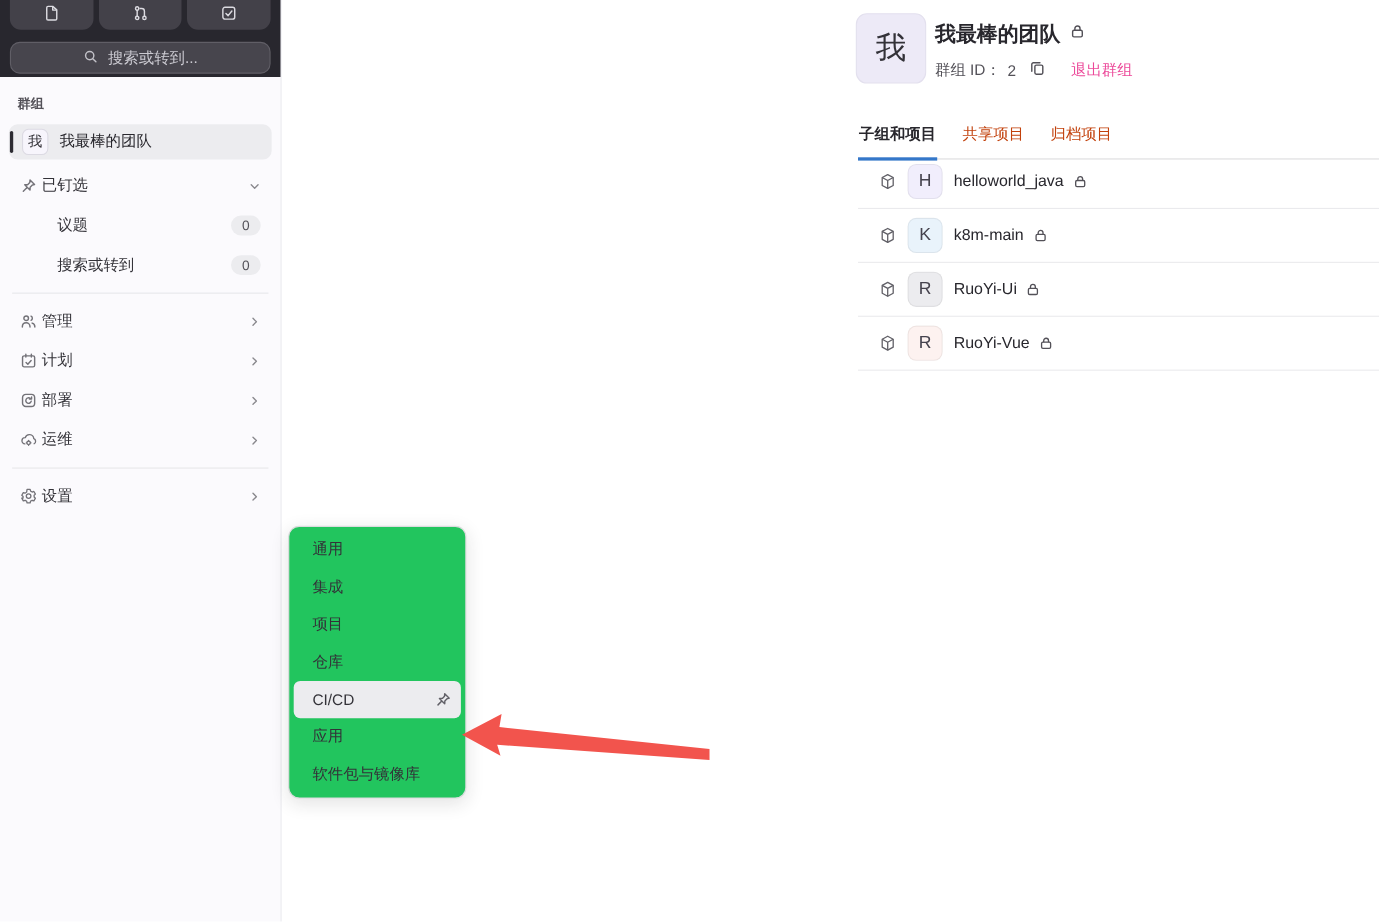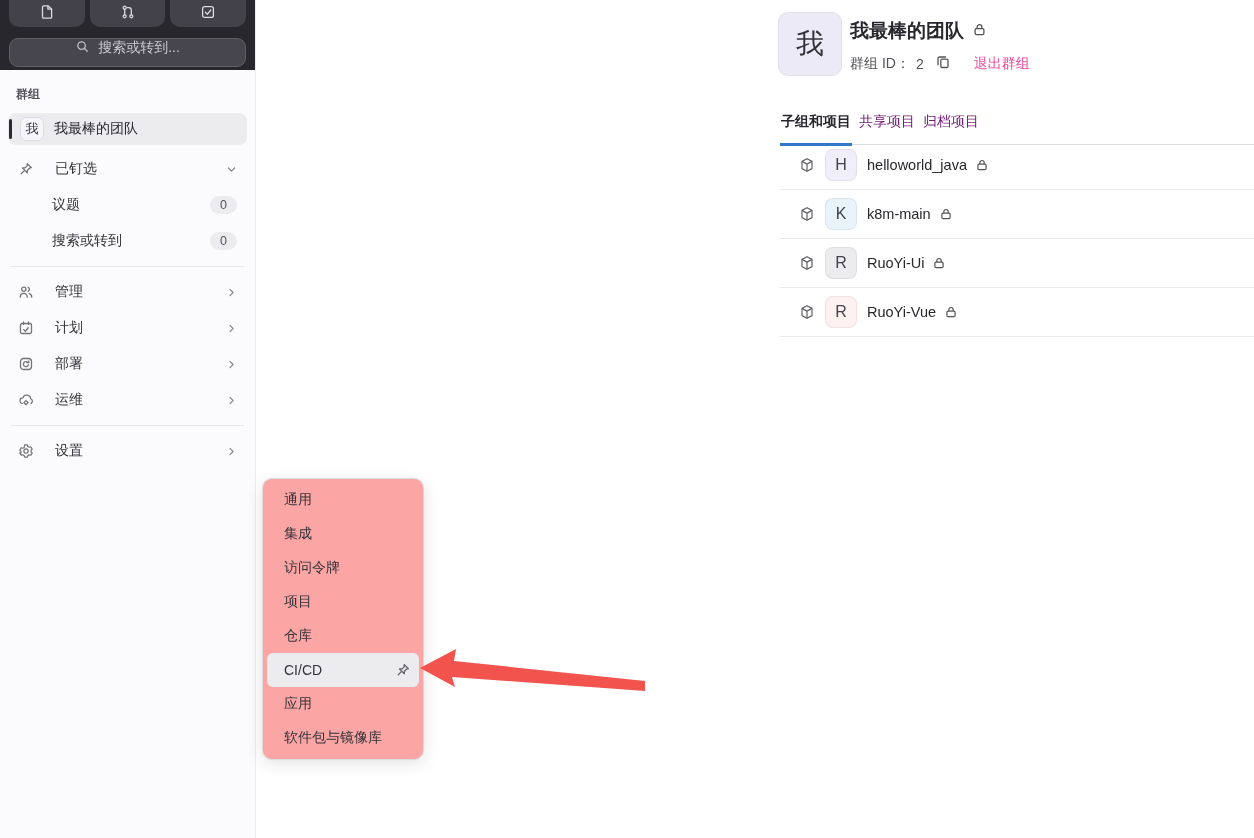--- a/index.html
+++ b/index.html
@@ -9,63 +9,63 @@
     font-family:"Liberation Sans", sans-serif; background:#fff; color:#333238;
   }
   
   .sidebar { position:absolute; left:0; top:0; width:256px; height:838px;
     background:#fbfafd; border-right:1px solid #ececef; }
   .topbar { height:70px; background:#28272e; overflow:hidden; padding-top:0; }
   .tb-buttons { display:flex; gap:5px; padding:0 9px; }
   .tb-btn { flex:1; height:27px; background:#434149; border:none;
     border-radius:0 0 10px 10px; display:flex; align-items:center; justify-content:center; cursor:pointer; }
   .search-pill { margin:11px 9px 0; height:29px; background:#47454d; border:1px solid #605e66;
-    border-radius:9px; display:flex; align-items:flex-start; justify-content:center; gap:8px;
+    border-radius:9px; display:flex; align-items:center; justify-content:center; gap:8px;
     color:#cbcad1; font-size:14px; cursor:pointer; }
   .scope { margin:16px 16px 10px; font-size:12px; font-weight:700; color:#535158; }
   .ctx-item { position:relative; margin:0 8px; height:32px; background:#ececef; border-radius:8px;
     display:flex; align-items:center; gap:10px; padding:0 8px 0 12px; cursor:pointer; }
   .ctx-indicator { position:absolute; left:1px; top:6px; width:3px; height:20px; background:#2b2a31; border-radius:3px; }
   .ctx-avatar { width:24px; height:24px; border-radius:6px; background:#f7f5fc; border:1px solid #dcdae3;
     display:flex; align-items:center; justify-content:center; font-size:13px; color:#333238; flex:none; }
   .ctx-title { font-size:14px; color:#28272d; font-weight:500; }
   .nav { margin-top:8px; }
   .nav-item { height:32px; margin:4px 8px; padding:0 10px; border-radius:8px; display:flex;
-    align-items:center; gap:21px; font-size:14px; color:#333238; cursor:pointer; }
+    align-items:center; gap:4px; font-size:14px; color:#333238; cursor:pointer; }
   .nav-icon { width:16px; height:16px; flex:none; display:flex; }
   .nav-sub { padding-left:44px; }
   .spacer-right { margin-left:auto; display:flex; align-items:center; }
   .badge { margin-left:auto; background:#ececef; color:#535158; font-size:12.5px;
     border-radius:10px; padding:2px 10px; }
   .sb-divider { border-top:1px solid #e7e7ea; margin:9px 11px; }
   
   .grp-avatar { position:absolute; left:778px; top:12px; width:64px; height:64px; border-radius:10px;
     background:#edeaf7; border:1px solid #e3e0ee; display:flex; align-items:center; justify-content:center;
     font-size:28px; color:#333238; }
   .grp-head { position:absolute; left:850px; top:18px; }
   .grp-title-row { display:flex; align-items:center; gap:8px; }
   .grp-title { font-size:19px; font-weight:700; color:#28272d; }
   .grp-meta { margin-top:9px; display:flex; align-items:center; gap:6px; font-size:14px; color:#535158; }
   .copy-btn { background:none; border:none; cursor:pointer; display:flex; padding:1px; margin-left:4px; }
   .leave-link { color:#ec4899; text-decoration:none; font-size:14px; margin-left:16px; cursor:pointer; }
-  .tabs { position:absolute; left:780px; top:103px; width:474px; display:flex; gap:6px;
+  .tabs { position:absolute; left:780px; top:103px; width:474px; display:flex; gap:22px;
     border-bottom:1px solid #dcdcde; }
-  .tab { padding:10px 1px 12px; font-size:14px; color:#701a75; border-bottom:3px solid transparent;
+  .tab { padding:10px 1px 12px; font-size:14px; color:#c2410c; border-bottom:3px solid transparent;
     margin-bottom:-2px; cursor:pointer; white-space:nowrap; }
   .tab.active { font-weight:700; color:#28272d; border-bottom-color:#3477c9; }
   .plist { position:absolute; left:780px; top:141px; width:474px; }
   .prow { height:49px; border-bottom:1px solid #eaeaed; display:flex; align-items:center; cursor:pointer; }
   .prow .cube { margin-left:19px; display:flex; }
   .p-avatar { width:32px; height:32px; border-radius:8px; border:1px solid rgba(0,0,0,.06);
     display:flex; align-items:center; justify-content:center; font-size:16px; color:#45424d;
     margin-left:10px; flex:none; }
   .p-name { margin-left:10px; font-size:14.5px; font-weight:400; color:#28272d; }
   .p-lock { margin-left:8px; display:flex; }
   
-  .flyout { position:absolute; left:262px; top:478px; width:162px; background:#fca5a5;
+  .flyout { position:absolute; left:262px; top:478px; width:162px; background:#22c55e;
     border:1px solid #dcdcde; border-radius:10px; box-shadow:0 4px 16px rgba(31,30,36,.12);
     padding:4px; z-index:5; }
   .fly-item { height:34px; border-radius:6px; display:flex; align-items:center;
     padding:0 8px 0 17px; font-size:14px; color:#333238; cursor:pointer; }
   .fly-item.hl { background:#ececef; }
   .fly-pin { margin-left:auto; display:flex; }
   
   .arrow-svg { position:absolute; left:0; top:0; width:1254px; height:838px;
     pointer-events:none; z-index:9; }
 </style>
@@ -326,21 +326,20 @@
             <rect x="2.9" y="6.1" width="8.2" height="5.6" rx="1.2"></rect>
             <path d="M4.8 6.1V4.7a2.2 2.2 0 0 1 4.4 0v1.4"></path>
           </svg>
       </span>
     </div>
   </div>
 
   <div class="flyout">
     <div class="fly-item">通用</div>
     <div class="fly-item">集成</div>
-    <div class="fly-item">访问令牌</div>
     <div class="fly-item">项目</div>
     <div class="fly-item">仓库</div>
     <div class="fly-item hl">
       <span>CI/CD</span>
       <span class="fly-pin">
         <svg width="16" height="16" viewBox="0 0 16 16" fill="none" stroke="#626168" stroke-width="1.3" stroke-linejoin="round" stroke-linecap="round">
             <path d="M9.3 2.6l4.1 4.1-2 .5-2 2-.1 2.6-2.4-2.4L4.5 7l2.6-.1 2-2z"></path>
             <path d="M6.4 9.6 3.2 12.8"></path>
           </svg>
       </span>

